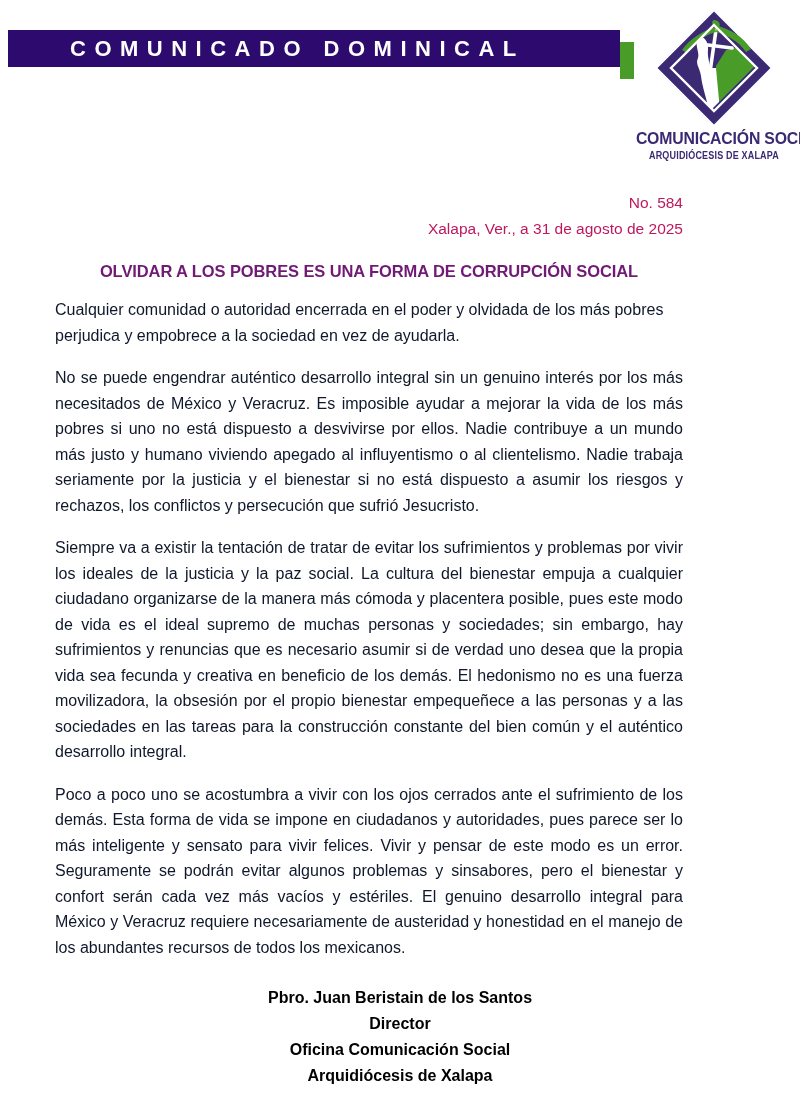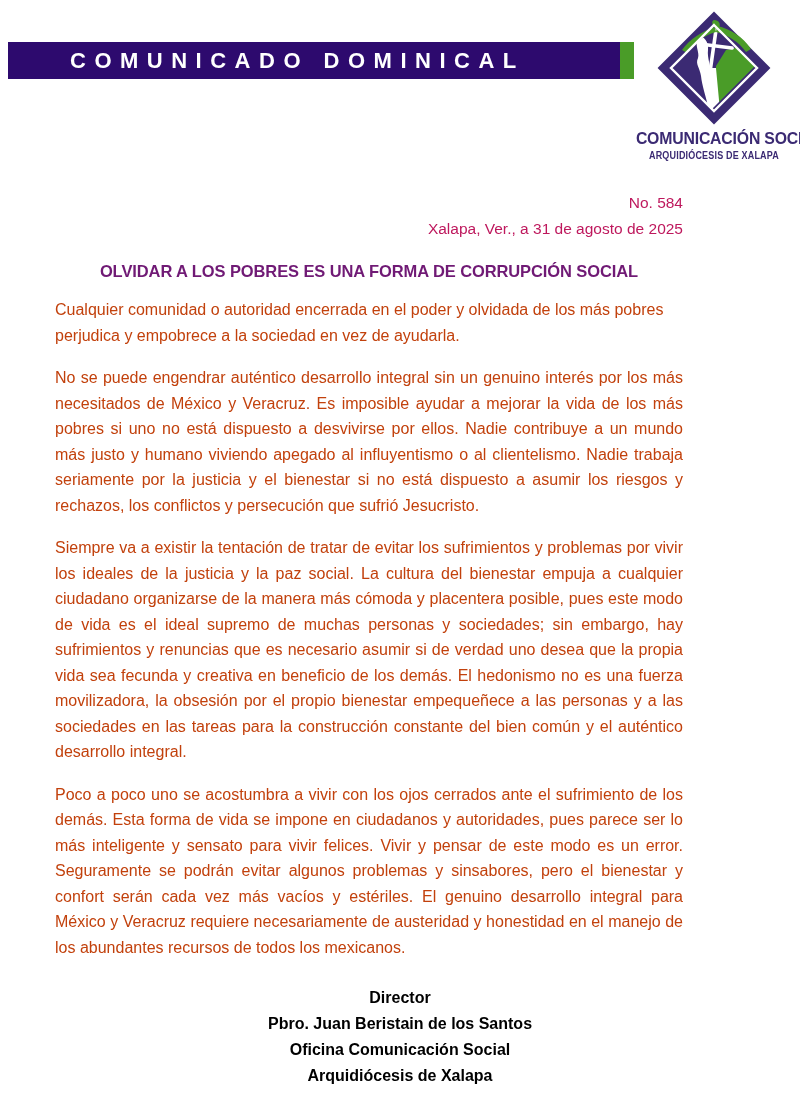--- a/index.html
+++ b/index.html
@@ -19,21 +19,21 @@
   
   #header-area {
     position: absolute;
     left: 0; top: 0;
     width: 800px;
     height: 185px;
   }
   #masthead-bar {
     position: absolute;
     left: 8px;
-    top: 42px;
+    top: 30px;
     width: 612px;
     height: 37px;
     background: #2d0a6e;
     display: flex;
     align-items: center;
   }
   #masthead-title {
     color: #ffffff;
     font-family: "Liberation Sans", sans-serif;
     font-weight: 700;
@@ -113,21 +113,21 @@
     text-align: center;
     margin: 0 0 16px 0;
     letter-spacing: -0.1px;
     color: #701a75;
   }
   .para {
     font-size: 16px;
     line-height: 25.5px;
     margin: 0 0 17px 0;
     text-align: justify;
-    color: #c2410c;
+    color: #0f172a;
     hyphens: none;
   }
   .para:last-child { margin-bottom: 0; }
   .para.ragged { text-align: left; }
 
   
   #signature-block {
     position: absolute;
     left: 0;
     top: 985px;
@@ -200,17 +200,17 @@
 
 <div id="doc-body">
   <h1 id="doc-title">OLVIDAR A LOS POBRES ES UNA FORMA DE CORRUPCIÓN SOCIAL</h1>
   <p class="para ragged">Cualquier comunidad o autoridad encerrada en el poder y olvidada de los más pobres perjudica y empobrece a la sociedad en vez de ayudarla.</p>
   <p class="para">No se puede engendrar auténtico desarrollo integral sin un genuino interés por los más necesitados de México y Veracruz. Es imposible ayudar a mejorar la vida de los más pobres si uno no está dispuesto a desvivirse por ellos. Nadie contribuye a un mundo más justo y humano viviendo apegado al influyentismo o al clientelismo. Nadie trabaja seriamente por la justicia y el bienestar si no está dispuesto a asumir los riesgos y rechazos, los conflictos y persecución que sufrió Jesucristo.</p>
   <p class="para">Siempre va a existir la tentación de tratar de evitar los sufrimientos y problemas por vivir los ideales de la justicia y la paz social. La cultura del bienestar empuja a cualquier ciudadano organizarse de la manera más cómoda y placentera posible, pues este modo de vida es el ideal supremo de muchas personas y sociedades; sin embargo, hay sufrimientos y renuncias que es necesario asumir si de verdad uno desea que la propia vida sea fecunda y creativa en beneficio de los demás. El hedonismo no es una fuerza movilizadora, la obsesión por el propio bienestar empequeñece a las personas y a las sociedades en las tareas para la construcción constante del bien común y el auténtico desarrollo integral.</p>
   <p class="para">Poco a poco uno se acostumbra a vivir con los ojos cerrados ante el sufrimiento de los demás. Esta forma de vida se impone en ciudadanos y autoridades, pues parece ser lo más inteligente y sensato para vivir felices. Vivir y pensar de este modo es un error. Seguramente se podrán evitar algunos problemas y sinsabores, pero el bienestar y confort serán cada vez más vacíos y estériles. El genuino desarrollo integral para México y Veracruz requiere necesariamente de austeridad y honestidad en el manejo de los abundantes recursos de todos los mexicanos.</p>
 </div>
 
 <div id="signature-block">
+  <div class="sig-line">Pbro. Juan Beristain de los Santos</div>
   <div class="sig-line">Director</div>
-  <div class="sig-line">Pbro. Juan Beristain de los Santos</div>
   <div class="sig-line">Oficina Comunicación Social</div>
   <div class="sig-line">Arquidiócesis de Xalapa</div>
 </div>
 
 </body></html>

